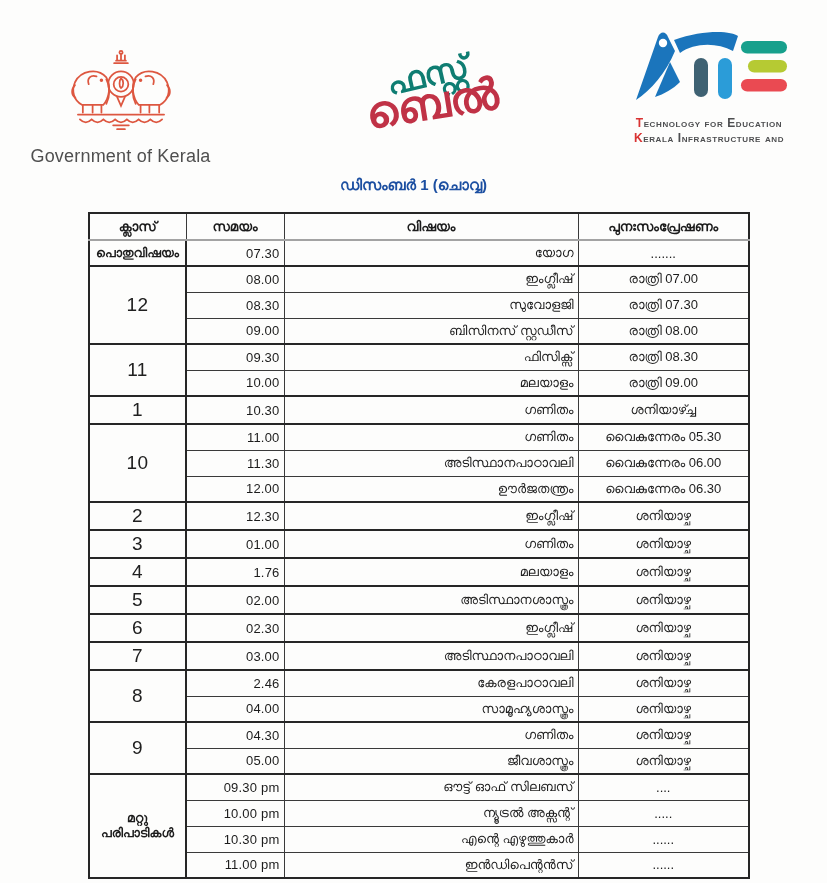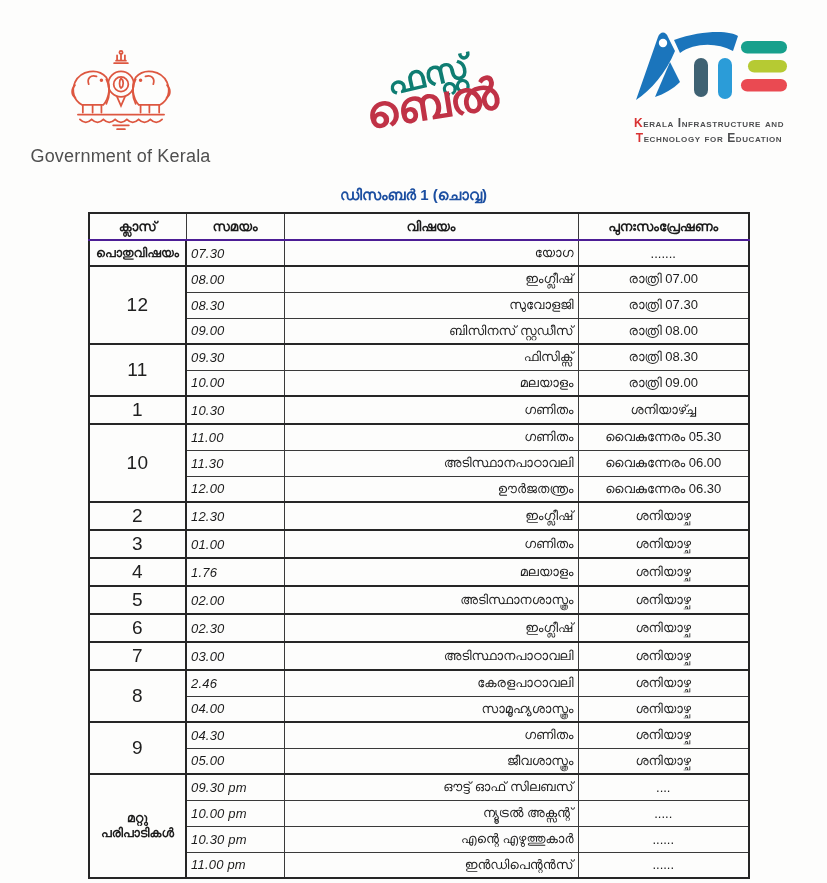--- a/index.html
+++ b/index.html
@@ -19,38 +19,38 @@
 
   .kite-block { position:absolute; right:18px; top:28px; width:200px; text-align:center; }
   .kite-text { margin-top:2px; font-variant:small-caps; font-weight:700; font-size:12px;
                letter-spacing:0.6px; color:#4d4e50; line-height:1.25; text-align:center; }
   .kite-line { display:block; }
   .kite-line::first-letter { color:#d93333; }
 
   
   .title { position:absolute; top:161px; left:0; width:100%; text-align:center;
            font-size:15.5px; font-weight:700; color:#151515; }
-  .date-line { position:absolute; top:186px; left:0; width:100%; text-align:center;
+  .date-line { position:absolute; top:176px; left:0; width:100%; text-align:center;
            font-size:15px; font-weight:700; color:#1c4fa1; }
 
   
   table.schedule { position:absolute; top:212px; left:88px; width:660px;
            border-collapse:collapse; table-layout:fixed; }
   table.schedule, table.schedule th, table.schedule td { border:1px solid #3a3a3a; }
   table.schedule { border:2px solid #262626; }
   table.schedule th { height:27px; font-size:13.5px; font-weight:700; text-align:center;
-           border-bottom:2px solid #4c1d95; padding:2px 4px; }
+           border-bottom:2px solid #a3a3a3; padding:2px 4px; }
   table.schedule td { height:26px; font-size:13px; padding:2px 4px; }
   tr.group-start td { border-top:2px solid #262626;border-radius:13px; }
   col.c-class { width:97px; } col.c-time { width:98px; }
   col.c-subject { width:294px; } col.c-retel { width:171px; }
   .cell-class { text-align:center; vertical-align:middle; border-right:2px solid #262626 !important; }
   .cell-class.class-num  { font-size:19px; letter-spacing:0.5px; color:#202020; }
   .cell-class.class-text { font-size:12.5px; font-weight:700; }
-  .cell-time { text-align:left; font-size:12.5px; letter-spacing:0.2px;font-style:italic; }
+  .cell-time { text-align:right; font-size:12.5px; letter-spacing:0.2px; }
   .cell-subject { text-align:right; padding-left:22px !important; }
   .cell-retelecast { text-align:center; font-size:13px; }
 </style>
 </head>
 <body>
 
 <div class="page">
 
   <div class="govt-block">
     <svg class="govt-emblem" width="118" height="92" viewBox="0 0 120 94" fill="none" stroke="#dd5740" stroke-width="1.8" stroke-linecap="round">
@@ -100,22 +100,22 @@
 
       <rect x="74" y="30" width="14" height="39" rx="7" fill="#3f6273"></rect>
 
       <rect x="98" y="30" width="14" height="41" rx="7" fill="#2b9cd8"></rect>
 
       <rect x="121" y="13" width="46" height="12.5" rx="6.2" fill="#17a08c"></rect>
       <rect x="128" y="32" width="39" height="12.5" rx="6.2" fill="#b6ca33"></rect>
       <rect x="121" y="51" width="46" height="12.5" rx="6.2" fill="#ea4a52"></rect>
     </svg>
     <div class="kite-text">
+      <span class="kite-line">Technology for Education</span>
       <span class="kite-line">Kerala Infrastructure and</span>
-      <span class="kite-line">Technology for Education</span>
     </div>
   </div>
 
   <div class="date-line">ഡിസംബർ 1  (ചൊവ്വ)</div>
 
   <table class="schedule">
     <colgroup>
       <col class="c-class">
         <col class="c-time">
         <col class="c-subject">

